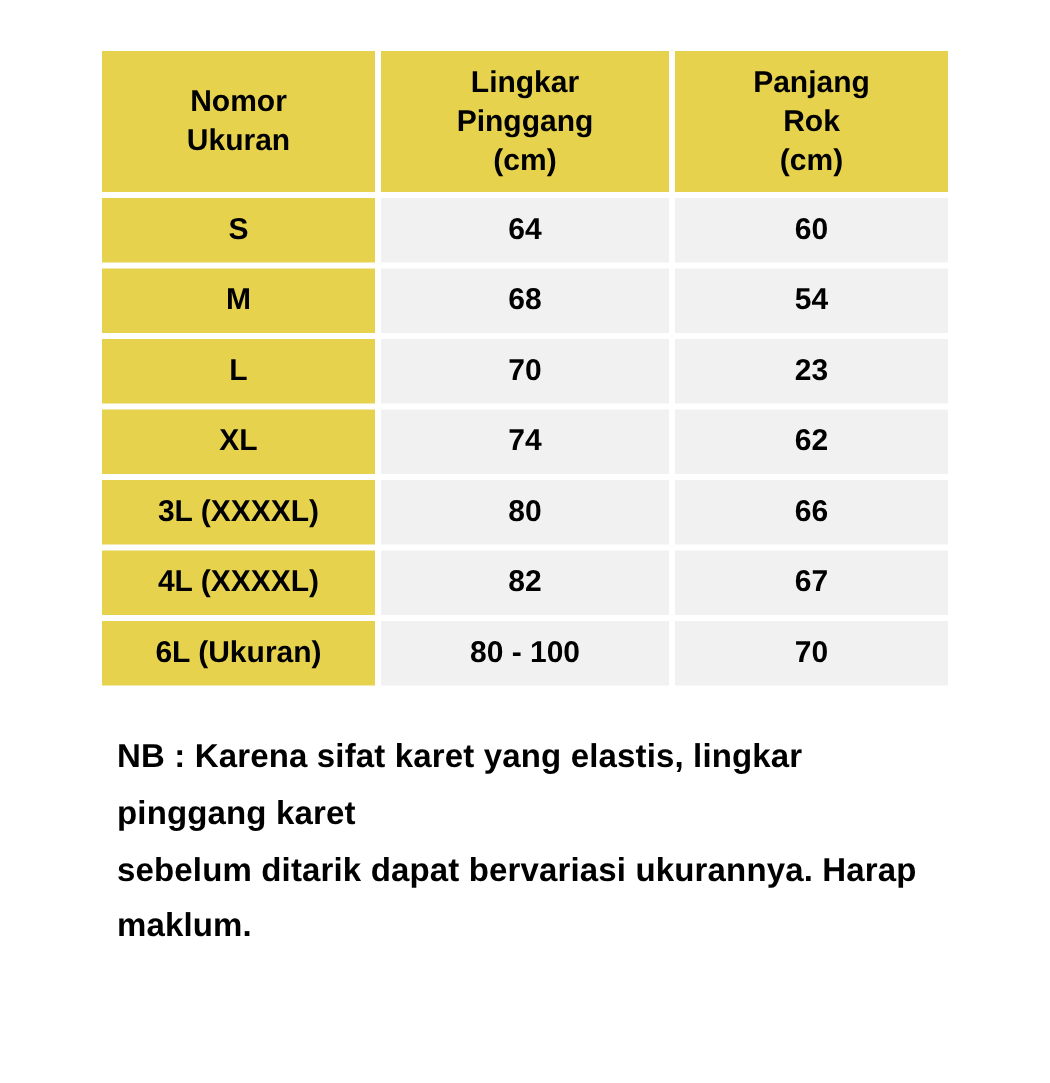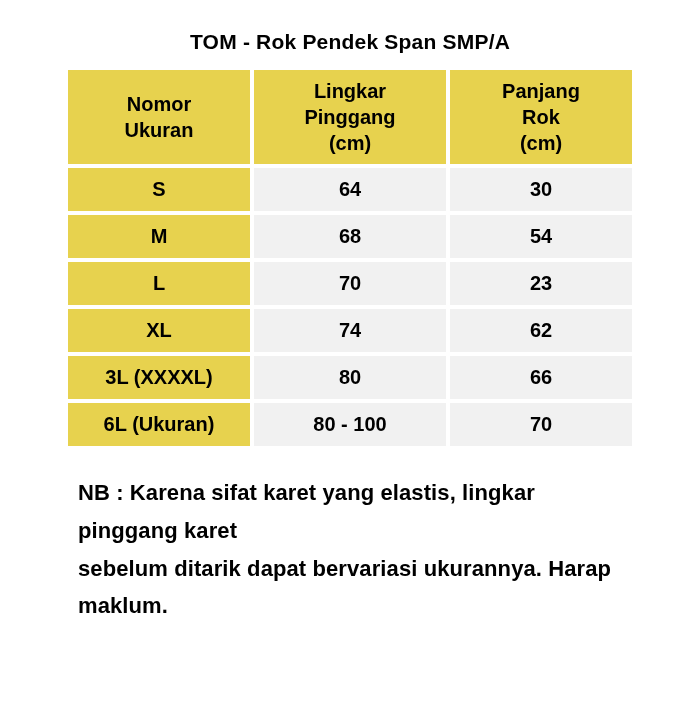--- a/index.html
+++ b/index.html
@@ -65,21 +65,20 @@
     line-height: 1.72;
     white-space: pre-line;
     letter-spacing: 0.1px;
   }
 </style>
 </head>
 <body>
 
 <div class="page">
 
-  <h1 class="title">TOM - Rok Pendek Span SMP/A</h1>
 
   <table class="size-table">
     <colgroup>
       <col class="c1">
         <col class="c2">
         <col class="c3">
     </colgroup>
     <thead>
       <tr>
         <th>Nomor
@@ -89,21 +88,21 @@
 (cm)</th>
         <th>Panjang
 Rok
 (cm)</th>
       </tr>
     </thead>
     <tbody>
       <tr>
         <td class="label-cell">S</td>
         <td>64</td>
-        <td>30</td>
+        <td>60</td>
       </tr>
       <tr>
         <td class="label-cell">M</td>
         <td>68</td>
         <td>54</td>
       </tr>
       <tr>
         <td class="label-cell">L</td>
         <td>70</td>
         <td>23</td>
@@ -112,20 +111,25 @@
         <td class="label-cell">XL</td>
         <td>74</td>
         <td>62</td>
       </tr>
       <tr>
         <td class="label-cell">3L (XXXXL)</td>
         <td>80</td>
         <td>66</td>
       </tr>
       <tr>
+        <td class="label-cell">4L (XXXXL)</td>
+        <td>82</td>
+        <td>67</td>
+      </tr>
+      <tr>
         <td class="label-cell">6L (Ukuran)</td>
         <td>80 - 100</td>
         <td>70</td>
       </tr>
     </tbody>
   </table>
 
   <p class="note">NB : Karena sifat karet yang elastis, lingkar pinggang karet
 sebelum ditarik dapat bervariasi ukurannya. Harap maklum.</p>
 

